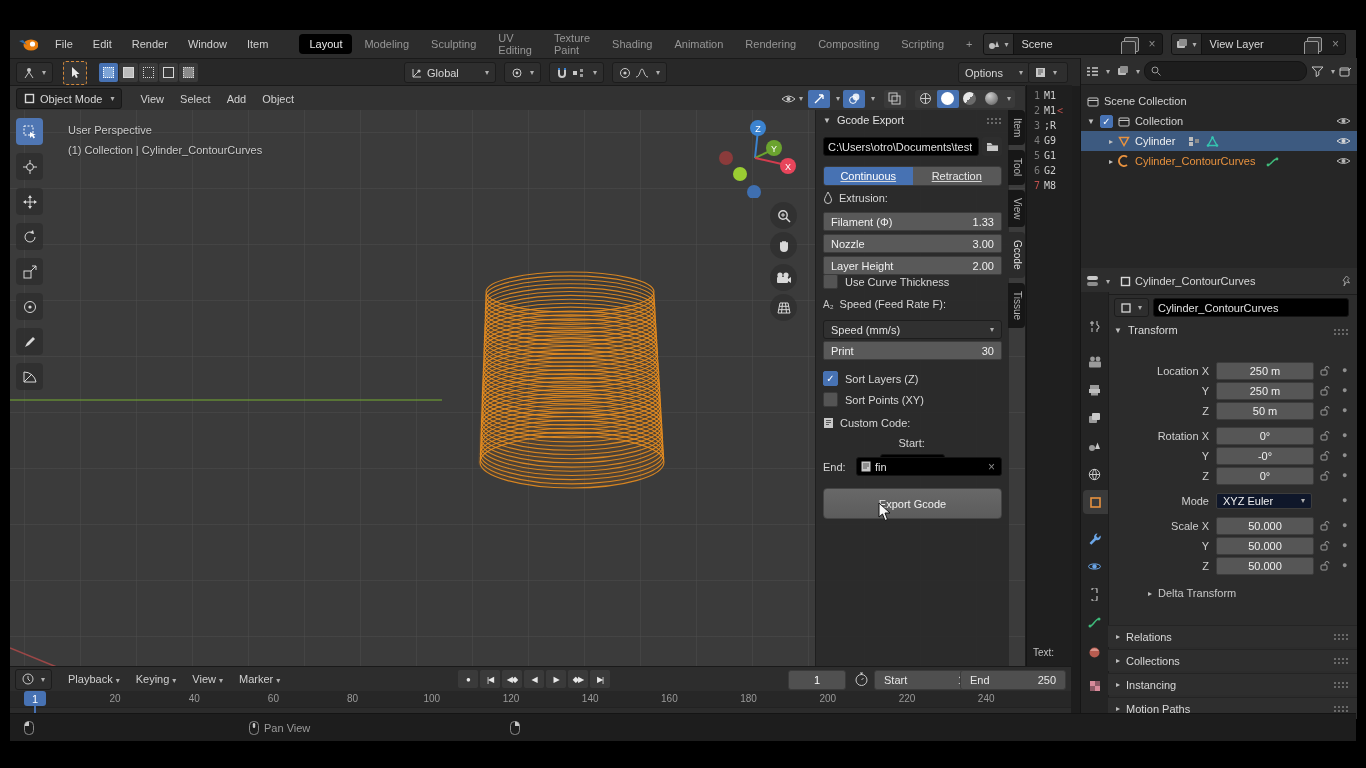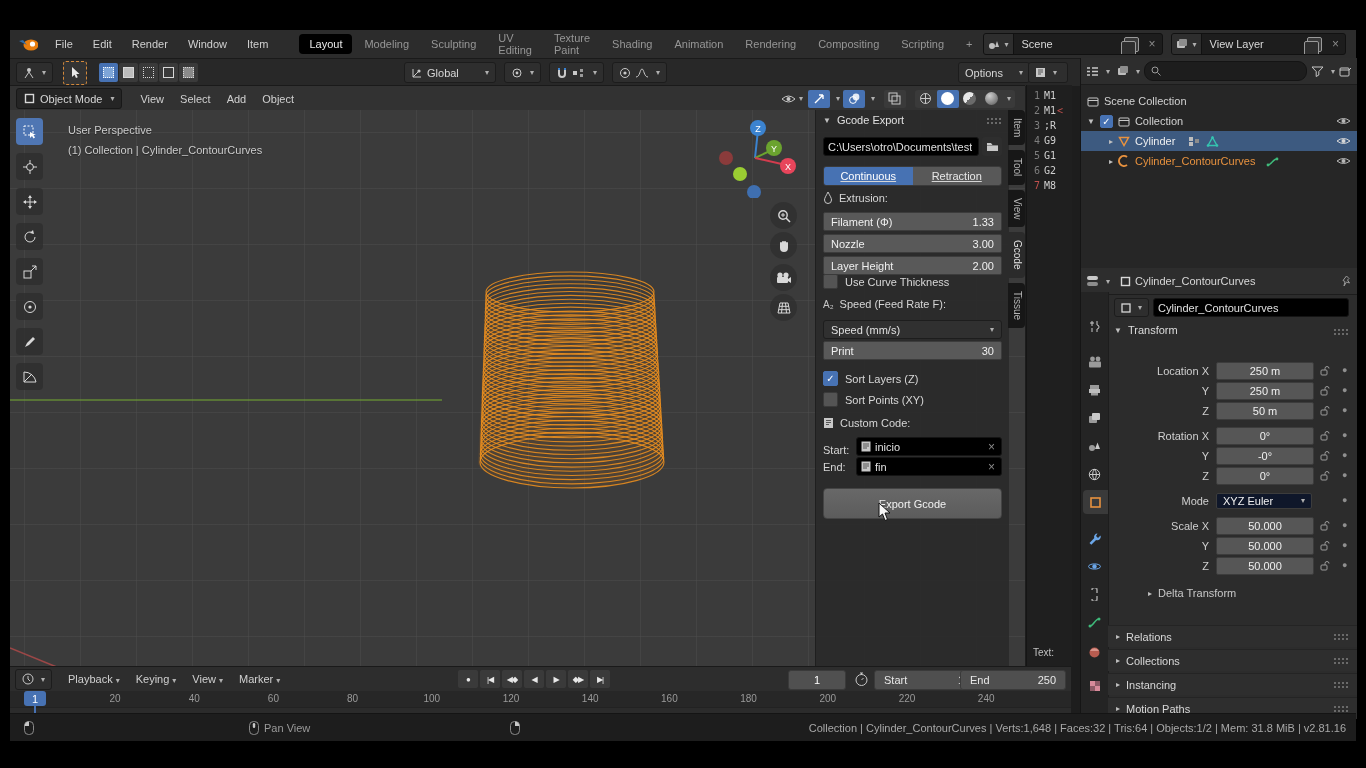--- a/index.html
+++ b/index.html
@@ -521,21 +521,21 @@
         <span class="cb"></span>
         <span>Sort Points (XY)</span>
       </div>
       <div class="np-in" style="top:307px;display:flex;align-items:center;gap:6px;">
         <svg width="11" height="12">
             <rect x="1" y="1" width="9" height="10" fill="#c8c8c8"></rect>
             <path d="M3 3.5h5M3 5.5h5M3 7.5h3" stroke="#555"></path>
           </svg>
         <span>Custom Code:</span>
       </div>
-      <div class="np-in" style="top:327px;display:flex;align-items:flex-end;gap:5px;">
+      <div class="np-in" style="top:327px;display:flex;align-items:center;gap:5px;flex-direction:column;">
         <span style="width:28px;">Start:</span>
         <div class="darkfield" style="flex:1;">
           <svg width="10" height="11">
               <rect x="0.5" y="0.5" width="9" height="10" fill="#c8c8c8"></rect>
               <path d="M2 3h6M2 5h6M2 7h4" stroke="#555"></path>
             </svg>
           <span style="flex:1;">inicio</span>
           <span class="xbt" style="padding:0 2px;">×</span>
         </div>
       </div>
@@ -1023,16 +1023,15 @@
           <rect x="3.8" y="2" width="2.4" height="5" rx="1.2" fill="#c8c8c8"></rect>
         </svg>
     </span>
     <span>Pan View</span>
     <span class="micon" style="margin-left:200px;">
       <svg width="10" height="14">
           <rect x="0.5" y="0.5" width="9" height="13" rx="4" fill="none" stroke="#8a8a8a"></rect>
           <path d="M9.5 5 A4.5 4.5 0 0 0 5 0.5 L5 5Z" fill="#c8c8c8"></path>
         </svg>
     </span>
-    <span class="stat-right">Collection | Cylinder_ContourCurves | Verts:1,648 | Faces:32 | Tris:64 | Objects:1/2 | Mem: 31.8 MiB | v2.81.16</span>
   </div>
 
 </div>
 
 </body></html>

